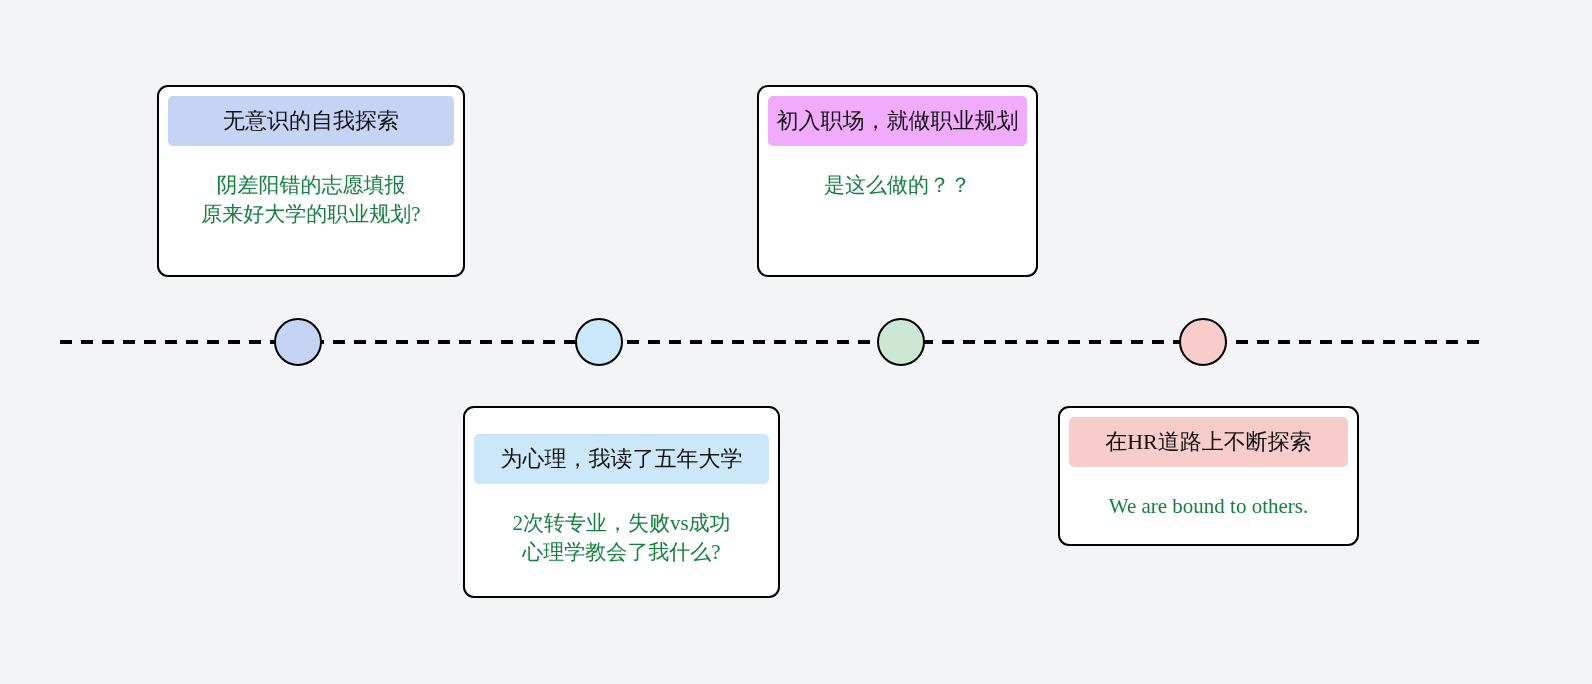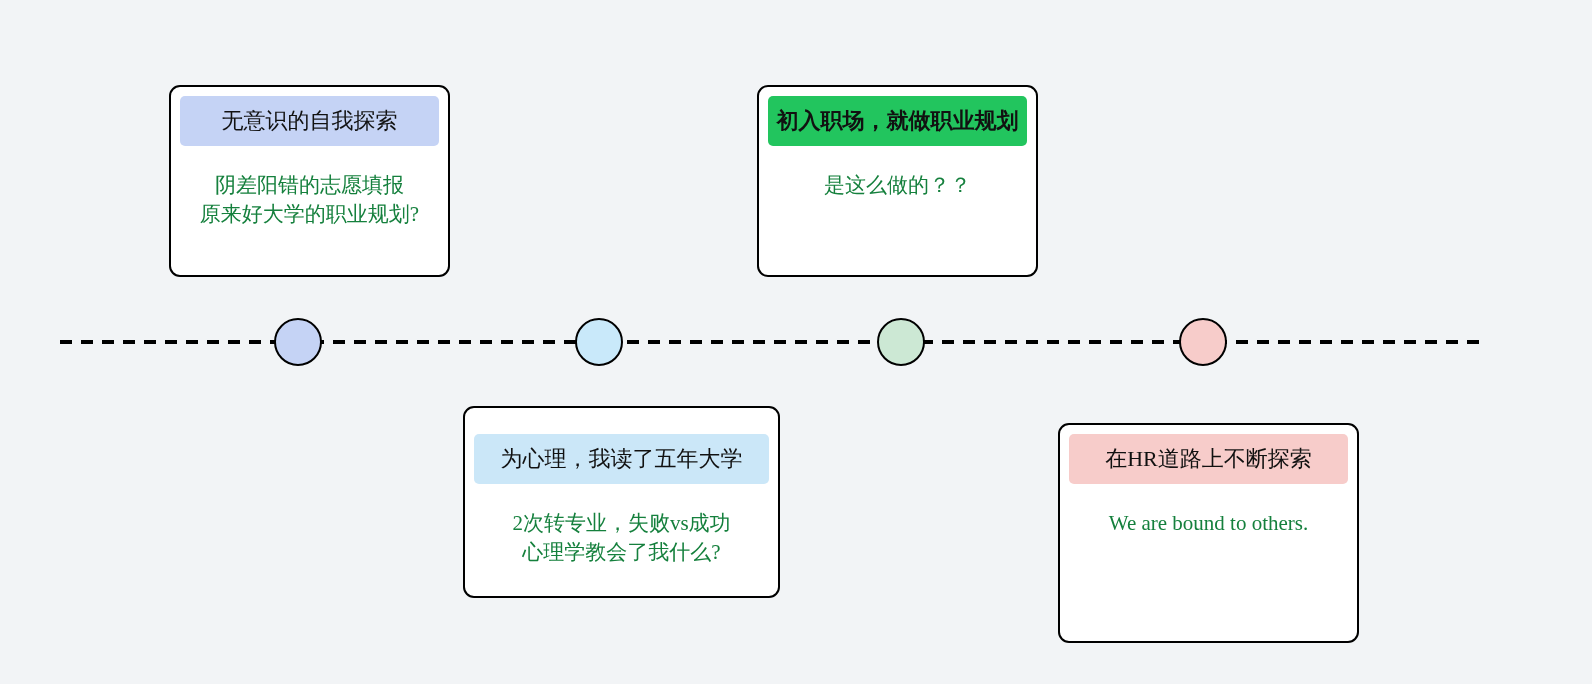--- a/index.html
+++ b/index.html
@@ -84,43 +84,43 @@
 
 <div id="canvas">
 
   <div class="axis" style="left: 60px; width: 1425px; top: 340px;"></div>
 
   <div class="node" style="width: 48px; height: 48px; left: 274px; top: 318px; background: rgb(197, 211, 245); border-color: rgb(0, 0, 0);"></div>
   <div class="node" style="width: 48px; height: 48px; left: 575px; top: 318px; background: rgb(201, 233, 250); border-color: rgb(0, 0, 0);"></div>
   <div class="node" style="width: 48px; height: 48px; left: 877px; top: 318px; background: rgb(204, 232, 212); border-color: rgb(0, 0, 0);"></div>
   <div class="node" style="width: 48px; height: 48px; left: 1179px; top: 318px; background: rgb(247, 204, 202); border-color: rgb(0, 0, 0);"></div>
 
-  <div class="card" style="left: 169px; top: 85px; width: 281px; height: 192px;">
+  <div class="card" style="left: 157px; top: 85px; width: 308px; height: 192px;">
     <div class="card-header" style="background: rgb(197, 211, 245);">无意识的自我探索</div>
     <div class="card-body">
       <span class="line">阴差阳错的志愿填报</span>
       <span class="line">原来好大学的职业规划?</span>
     </div>
   </div>
 
   <div class="card" style="left: 757px; top: 85px; width: 281px; height: 192px;">
-    <div class="card-header" style="background: #22c55e; font-weight: bold;">初入职场，就做职业规划</div>
+    <div class="card-header" style="background: #f0abfc;">初入职场，就做职业规划</div>
     <div class="card-body">
       <span class="line">是这么做的？？</span>
     </div>
   </div>
 
   <div class="card" style="left: 463px; top: 406px; width: 317px; height: 192px;">
     <div class="card-header" style="background: rgb(203, 231, 248); margin-top: 17px;">为心理，我读了五年大学</div>
     <div class="card-body">
       <span class="line">2次转专业，失败vs成功</span>
       <span class="line">心理学教会了我什么?</span>
     </div>
   </div>
 
-  <div class="card" style="left: 1058px; top: 423px; width: 301px; height: 220px;">
+  <div class="card" style="left: 1058px; top: 406px; width: 301px; height: 140px;">
     <div class="card-header" style="background: rgb(247, 204, 202);">在HR道路上不断探索</div>
     <div class="card-body">
       <span class="line">We are bound to others.</span>
     </div>
   </div>
 
 </div>
 
 </body></html>

